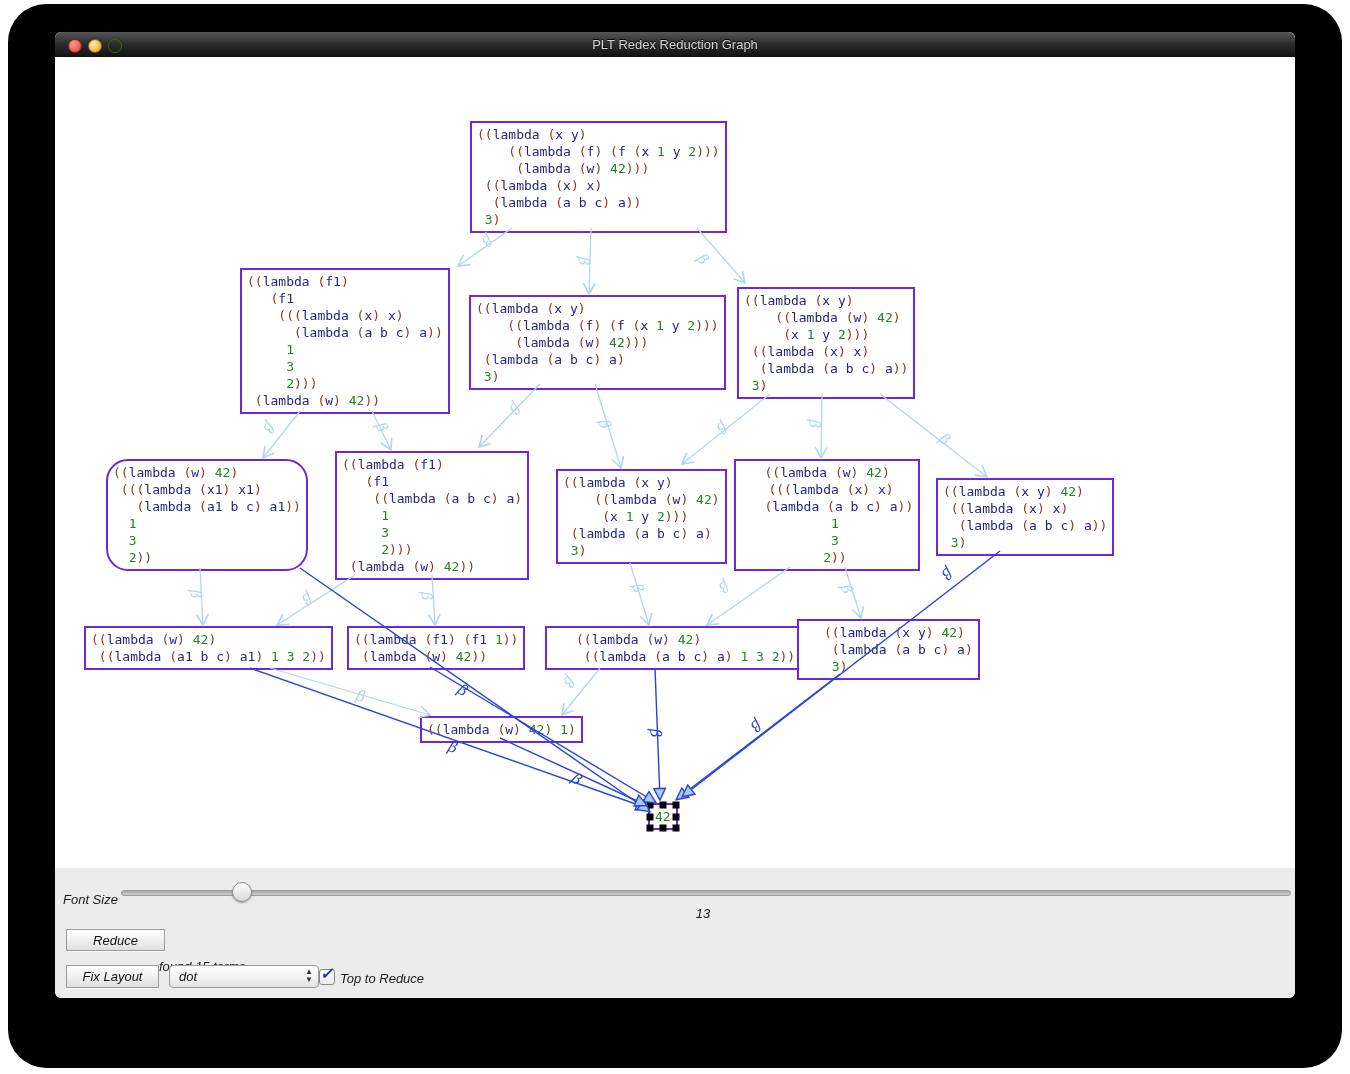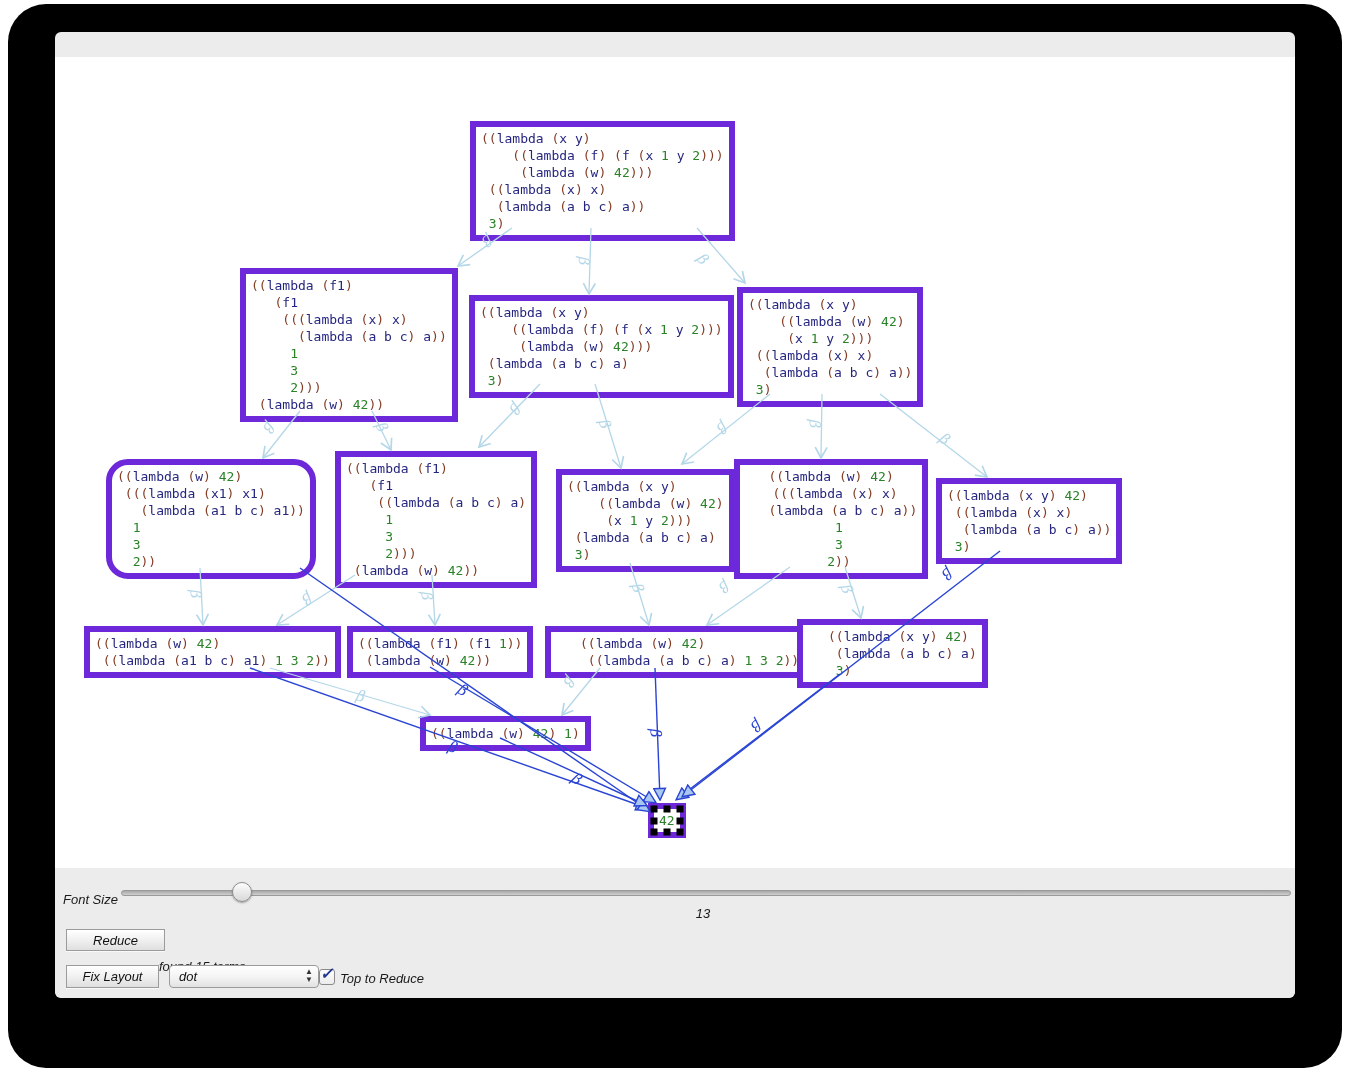--- a/index.html
+++ b/index.html
@@ -14,21 +14,21 @@
     background:linear-gradient(#555 0%,#2e2e2e 45%,#111 100%);
     border-bottom:1px solid #000;border-radius:6px 6px 0 0;}
   .title{position:absolute;left:0;right:0;top:5px;text-align:center;
     font-size:13px;color:#d6d6d6;text-shadow:0 -1px 0 #000;}
   .tl{position:absolute;top:7px;width:12px;height:12px;border-radius:50%;}
   .tl.red{left:13px;background:radial-gradient(circle at 4px 4px,#ff9d96,#ec6255 60%,#b33a30);border:.5px solid #7d2420;}
   .tl.yellow{left:33px;background:radial-gradient(circle at 4px 4px,#ffe9a8,#f5bf4f 60%,#c38a27);border:.5px solid #8a6018;}
   .tl.green{left:53px;background:radial-gradient(circle at 4px 4px,#c4f2b0,#68c151 60%,#3f8a2d;);border:.5px solid #2d6b1e;}
   .canvas{position:absolute;left:0;top:25px;width:1240px;height:811px;background:#fff;}
   .canvas svg{position:absolute;left:0;top:0;z-index:3;pointer-events:none;}
-  .node{position:absolute;z-index:2;background:#fff;border:6px solid #6d28d9;}
+  .node{position:absolute;z-index:2;background:#fff;border:2px solid #6d28d9;}
   .node pre{margin:0;padding:3px 5px;font-family:"DejaVu Sans Mono",monospace;
     font-size:13px;line-height:17px;}
   .tp{color:#843c24;} .tn{color:#298226;} .ti{color:#262680;}
   .handle{position:absolute;width:7px;height:7px;background:#000;
     transform:translate(-50%,-50%);z-index:4;}
   .elabel-light{fill:#b4d7e8;} .elabel-dark{fill:#2a44d4;}
   .elabel-light,.elabel-dark{font-family:"DejaVu Serif",serif;font-style:italic;
     font-size:15px;text-anchor:middle;}
   .panel{position:absolute;left:0;top:836px;width:1240px;height:130px;
     background:#ececec;border-radius:0 0 6px 6px;font-style:italic;}
@@ -50,20 +50,26 @@
     background:linear-gradient(#fff,#ececec);}
   .checkbox .mark{position:absolute;left:0px;top:-6px;font-size:16px;font-weight:bold;color:#253a8f;}
 </style>
 </head>
 <body>
 
 <div class="screen">
   <div class="shadow-blob"></div>
 
   <div class="window">
+    <div class="titlebar">
+      <span class="tl red"></span>
+      <span class="tl yellow"></span>
+      <span class="tl green"></span>
+      <div class="title">PLT Redex Reduction Graph</div>
+    </div>
 
     <div class="canvas">
       <svg id="edge-svg" width="1240" height="811">
         <defs>
           <marker id="ah-light" viewBox="0 0 12 12" refX="10" refY="6" markerWidth="11" markerHeight="11" orient="auto">
             <path d="M1,1 L10,6 L1,11" fill="none" stroke="#b4d7e8" stroke-width="1.4"></path>
           </marker>
           <marker id="ah-dark" viewBox="0 0 12 12" refX="10" refY="6" markerWidth="10" markerHeight="10" orient="auto">
             <path d="M1,1 L11,6 L1,11 Z" fill="#a9c8f0" stroke="#2a44d4" stroke-width="1.2"></path>
           </marker>

